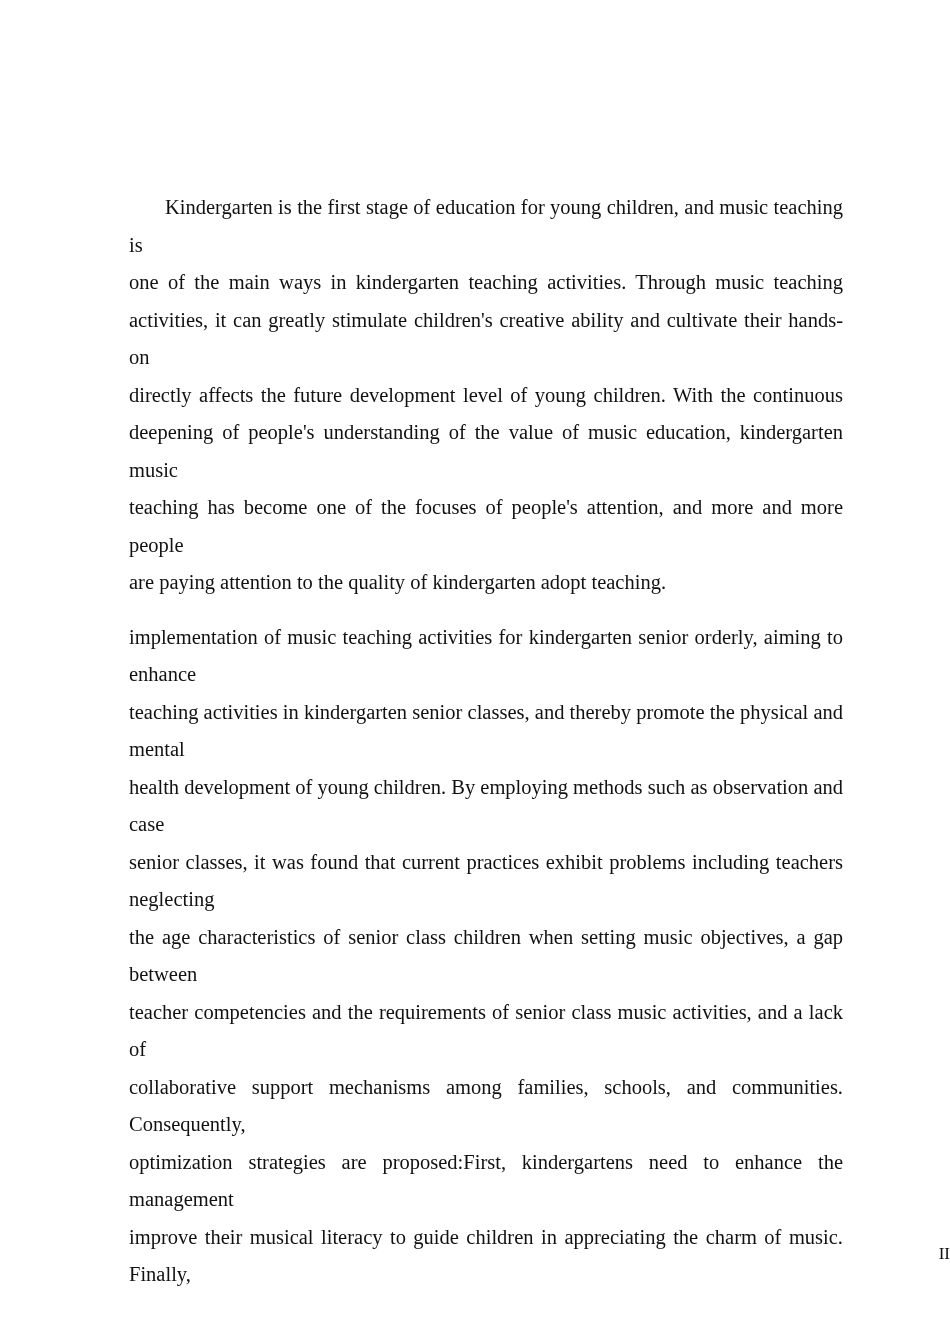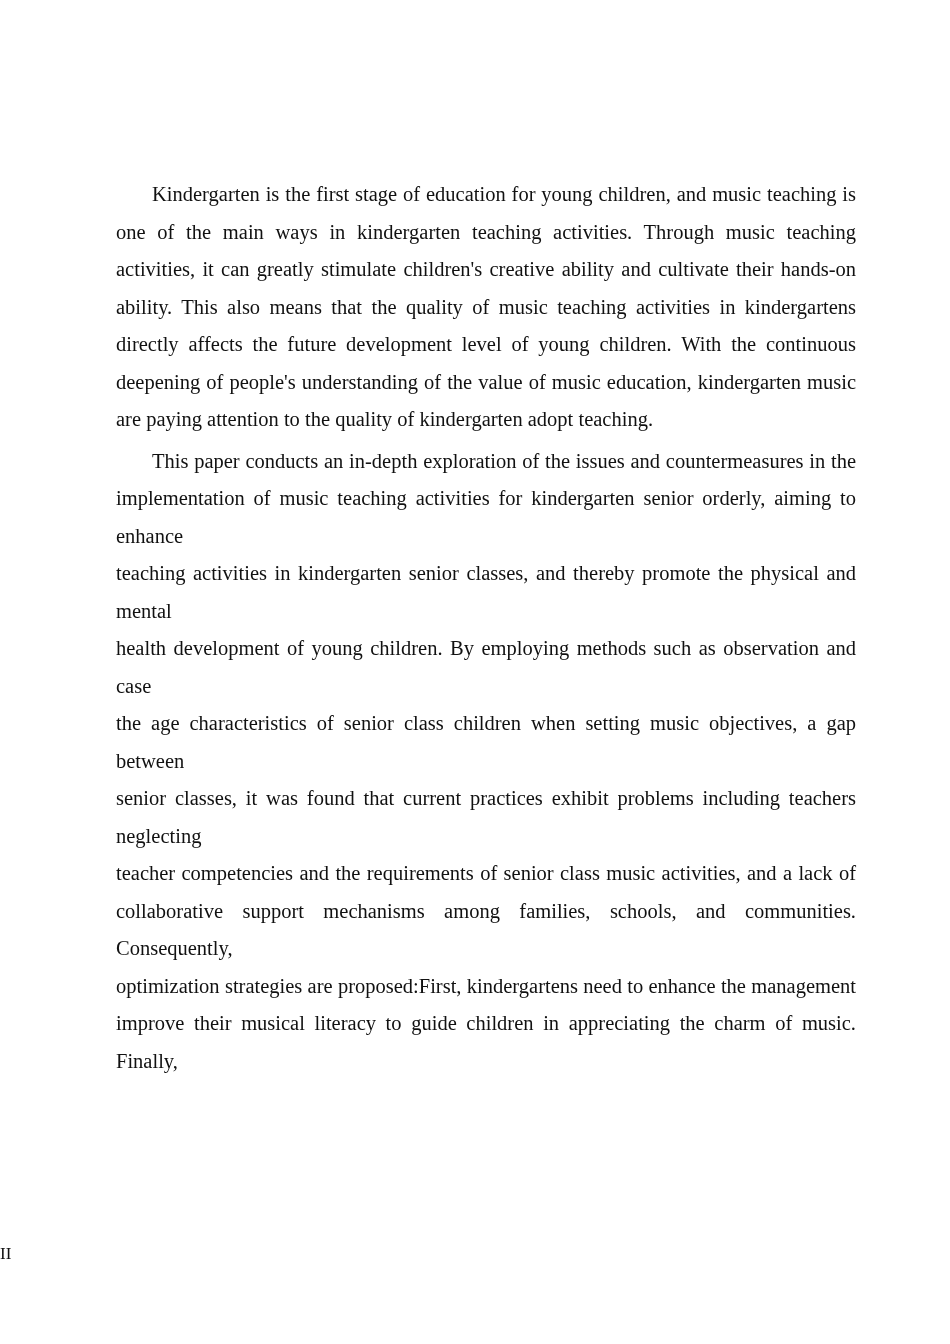--- a/index.html
+++ b/index.html
@@ -21,21 +21,21 @@
     overflow: hidden;
     box-sizing: border-box;
   }
   .content {
     position: absolute;
     left: 112px;
     top: 172px;
     width: 748px;
   }
   .para {
-    margin: 4px;
+    margin: 17px;
     font-size: 20.5px;
     line-height: 37.5px;
     text-align: justify;
     text-justify: inter-word;
     color: #111111;
   }
   
   .ln {
     display: block;
     text-align: justify;
@@ -46,50 +46,49 @@
     text-align-last: left;
   }
   .ln.indent {
     text-indent: 36px;
   }
   .footer {
     position: absolute;
     left: 0;
     top: 1243px;
     width: 950px;
-    text-align: left;
+    text-align: right;
     font-size: 17px;
     line-height: 22px;
     color: #111111;
   }
 </style>
 </head>
 <body>
 
 <div class="page">
 
   <div class="content">
 
     <p class="para" id="para-1">
         <span class="ln indent">Kindergarten is the first stage of education for young children, and music teaching is</span>
         <span class="ln">one of the main ways in kindergarten teaching activities. Through music teaching</span>
         <span class="ln">activities, it can greatly stimulate children's creative ability and cultivate their hands-on</span>
-        <span class="ln">ability. This also means that the quality of music teaching activities in kindergartens</span>
         <span class="ln">directly affects the future development level of young children. With the continuous</span>
         <span class="ln">deepening of people's understanding of the value of music education, kindergarten music</span>
+        <span class="ln">teaching has become one of the focuses of people's attention, and more and more people</span>
         <span class="ln last">are paying attention to the quality of kindergarten adopt teaching.</span>
       </p>
 
     <p class="para" id="para-2">
-        <span class="ln indent">This paper conducts an in-depth exploration of the issues and countermeasures in the</span>
         <span class="ln">implementation of music teaching activities for kindergarten senior orderly, aiming to enhance</span>
         <span class="ln">teaching activities in kindergarten senior classes, and thereby promote the physical and mental</span>
         <span class="ln">health development of young children. By employing methods such as observation and case</span>
+        <span class="ln">senior classes, it was found that current practices exhibit problems including teachers neglecting</span>
         <span class="ln">the age characteristics of senior class children when setting music objectives, a gap between</span>
-        <span class="ln">senior classes, it was found that current practices exhibit problems including teachers neglecting</span>
         <span class="ln">teacher competencies and the requirements of senior class music activities, and a lack of</span>
         <span class="ln">collaborative support mechanisms among families, schools, and communities. Consequently,</span>
         <span class="ln">optimization strategies are proposed:First, kindergartens need to enhance the management</span>
         <span class="ln">improve their musical literacy to guide children in appreciating the charm of music. Finally,</span>
       </p>
 
   </div>
 
   <div class="footer">
     <span>II</span>

